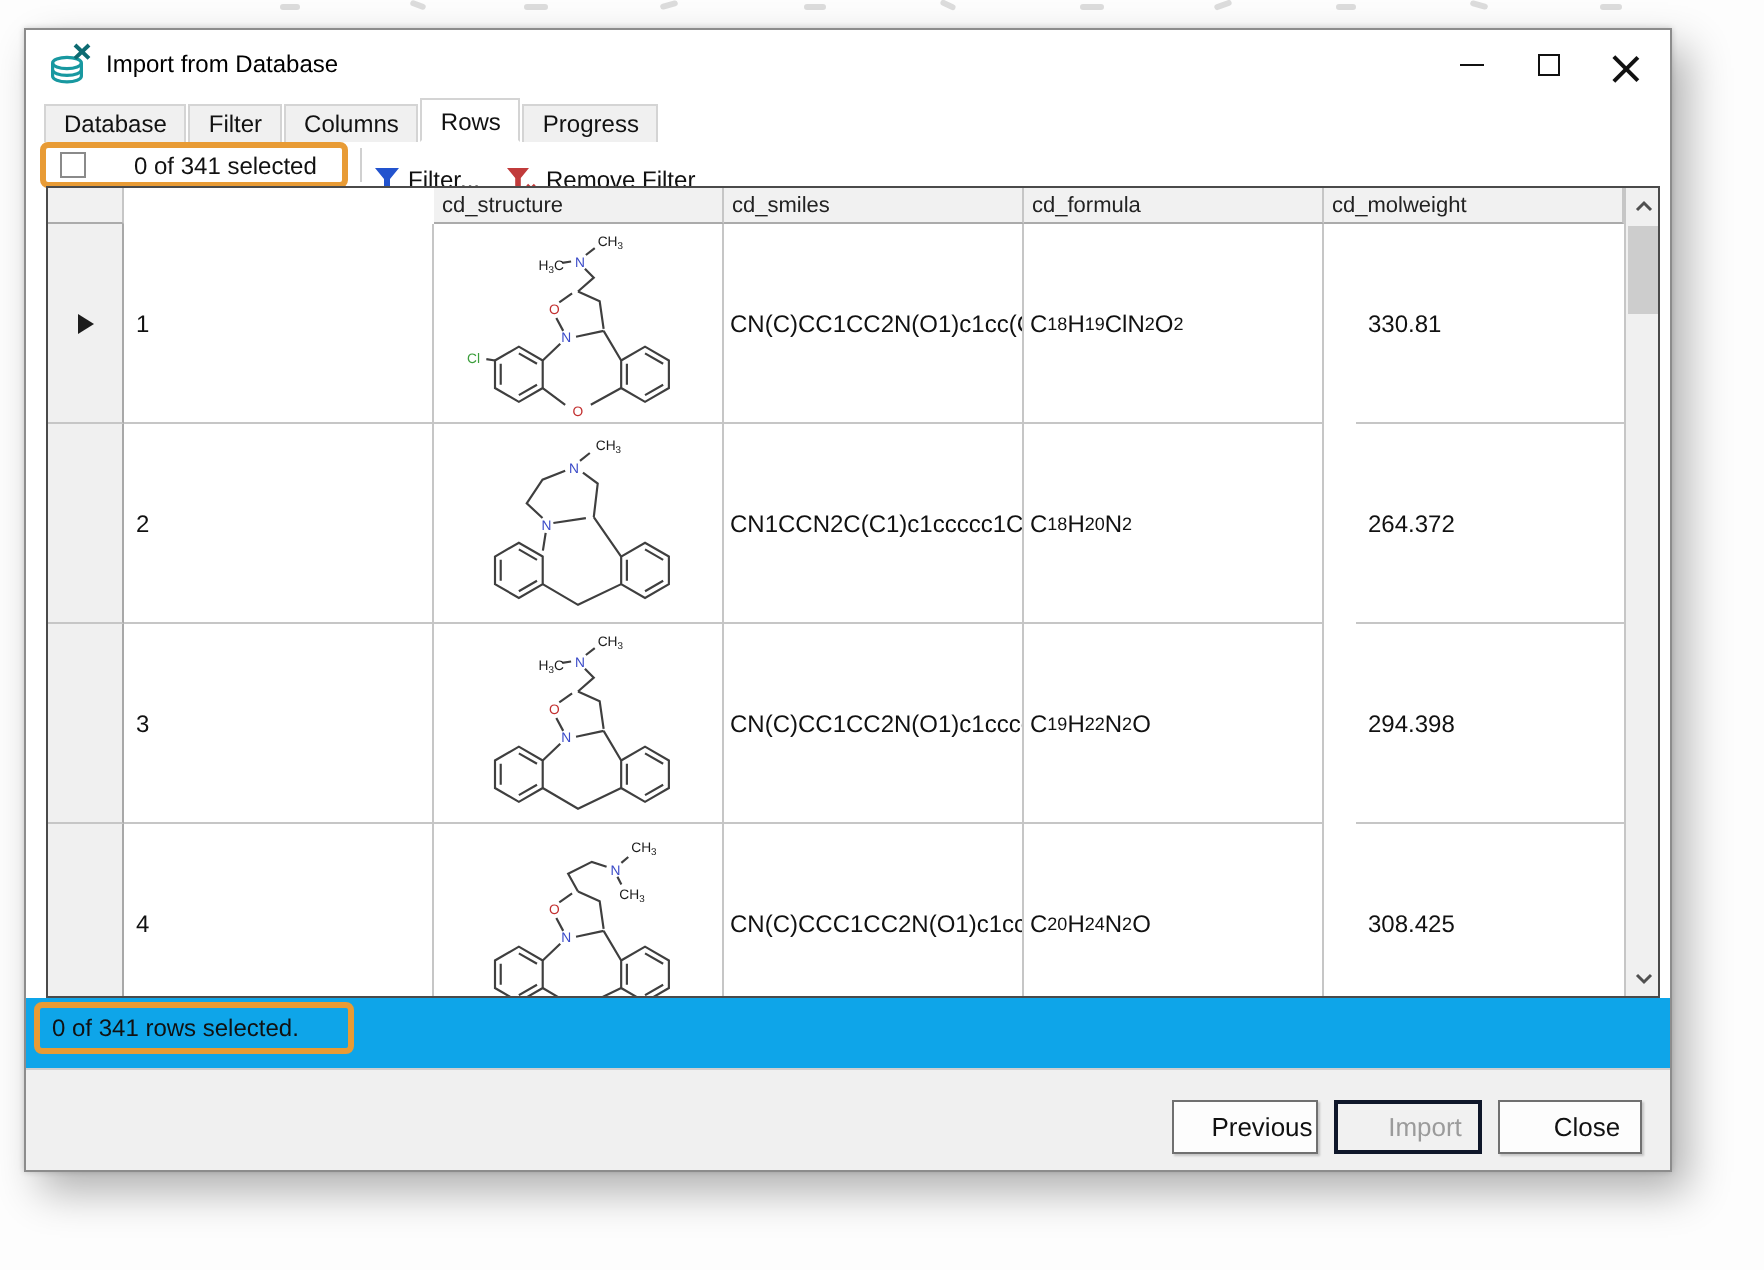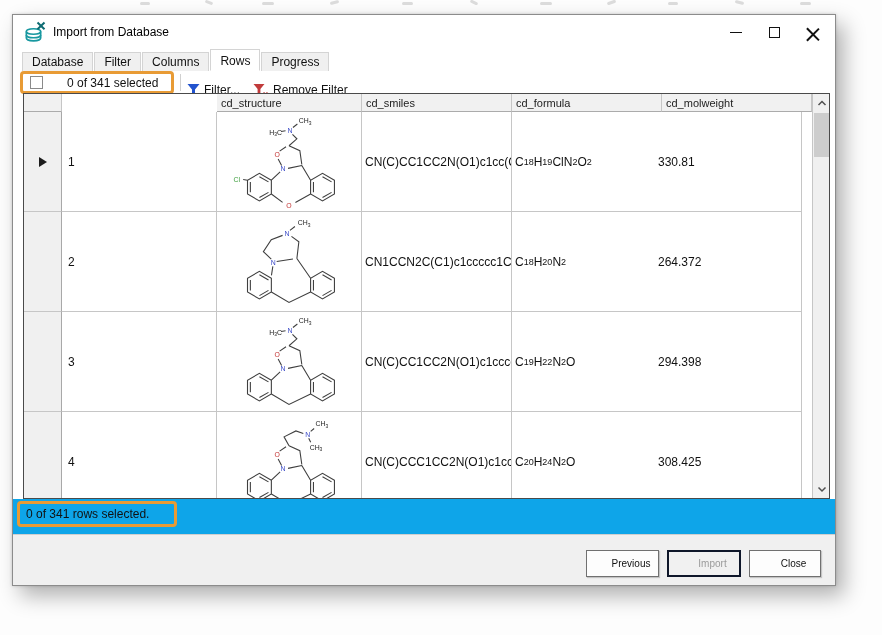--- a/index.html
+++ b/index.html
@@ -54,42 +54,42 @@
         border-bottom:1px solid #ababab; font-size:11px; color:#222; display:flex; align-items:center; padding-left:4px; }
   .grow { position:absolute; left:0; width:788px; height:100px; }
   .gcell { position:absolute; top:0; height:100%; border-right:1px solid #c6c6c6; border-bottom:1px solid #c6c6c6;
            display:flex; align-items:center; overflow:hidden; font-size:12px; color:#111; background:#fff; }
   .rowsel { background:#f0f0f0; border-right:1px solid #a8a8a8; justify-content:center; }
   .cur-row-arrow { width:0; height:0; border-left:8px solid #1c1c1c; border-top:5px solid transparent; border-bottom:5px solid transparent; }
   .c-sel { left:0; width:38px; } .c-id { left:38px; width:155px; padding-left:6px; }
   .c-st { left:193px; width:145px; justify-content:center; }
   .c-sm { left:338px; width:150px; padding-left:3px; white-space:nowrap; }
   .c-fo { left:488px; width:150px; padding-left:3px; }
-  .c-mw { left:628px; width:150px; padding-left:6px; }
+  .c-mw { left:654px; width:150px; padding-left:6px; }
   sub { font-size:9px; }
 
   
   .vscroll { position:absolute; right:0; top:0; width:17px; height:100%; background:#f0f0f0; border-left:1px solid #c6c6c6; }
   .sb-btn { position:absolute; left:0; width:17px; height:17px; display:flex; align-items:center; justify-content:center; background:#f0f0f0; }
   .sb-up { top:0; } .sb-down { bottom:1px; }
   .sb-thumb { position:absolute; left:1px; top:19px; width:15px; height:44px; background:#cdcdcd; }
 
   
   .mol { stroke:#3f3f3f; stroke-width:1.1; fill:none; }
   .atom { font-family:"Liberation Sans", sans-serif; font-size:7px; stroke:none; }
   .aN { fill:#3b4bc8; } .aO { fill:#c23030; } .aCl { fill:#3c9e3c; } .aC { fill:#1c1c1c; }
   .atom .s { font-size:5px; }
 
   
   .statusbar { position:absolute; left:0; top:484px; right:0; height:35px; background:#0ea5e9; }
   .status-box { position:absolute; left:4px; top:2px; width:160px; height:26px; display:flex; align-items:center; }
   .status-text { font-size:12px; color:#111; margin-left:6px; white-space:nowrap; }
   .btnpanel { position:absolute; left:0; top:519px; right:0; bottom:0; background:#f0f0f0; border-top:1px solid #cfcfcf; }
   .pbtn { position:absolute; top:15px; height:27px; background:#fdfdfd; border:1px solid #707070;
-          font-size:10px; color:#111; display:flex; align-items:center; justify-content:center;
+          font-size:13px; color:#111; display:flex; align-items:center; justify-content:center;
           box-shadow:1px 1px 1px rgba(0,0,0,0.18); font-family:"Liberation Sans", sans-serif;padding-left:17px; }
   .btn-prev { left:573px; width:73px; }
   .btn-import { left:654px; width:74px; border:2px solid #0f172a; color:#9b9b9b; background:#f1f1f1; box-shadow:none; }
   .btn-closedlg { left:736px; width:72px; }
 </style>
 </head>
 <body>
 
 <div class="canvas">
 

